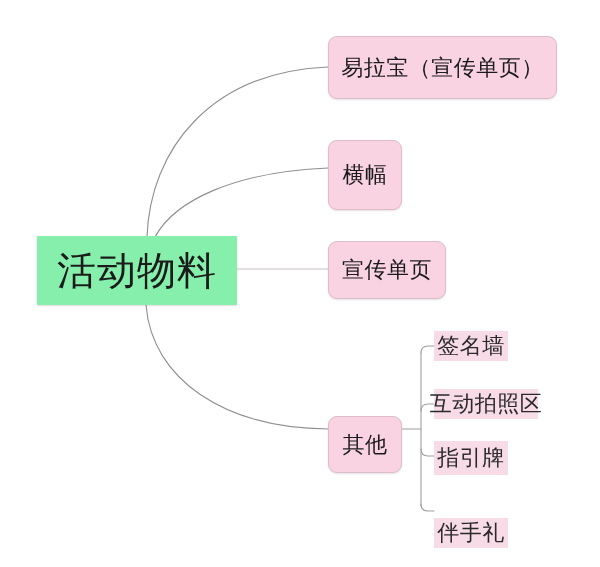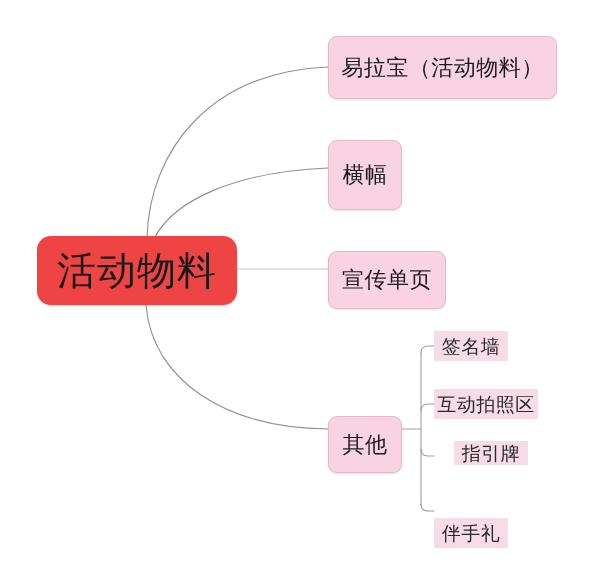--- a/index.html
+++ b/index.html
@@ -42,51 +42,51 @@
     white-space: nowrap;
     line-height: 1;
   }
 
   
   .node-root {
     left: 37px;
     top: 236px;
     width: 200px;
     height: 69px;
-    background: #ef4444;
-    border-radius: 14px;
+    background: #86efac;
+    border-radius: 1px;
     font-size: 39px;
     letter-spacing: 1px;
     box-shadow: 0 1px 2px rgba(120,90,105,0.22);
   }
 
   
   .node-branch {
     background: #f9d3e2;
     border: 1px solid #ddbccb;
     border-radius: 9px;
     font-size: 22px;
     letter-spacing: 0.5px;
     box-shadow: 0 1px 2px rgba(130,100,115,0.20);
   }
   .node-b0 { left: 328px; top: 36px;  width: 229px; height: 63px; }
   .node-b1 { left: 328px; top: 140px; width: 74px;  height: 70px; }
-  .node-b2 { left: 328px; top: 251px; width: 118px; height: 58px; }
+  .node-b2 { left: 328px; top: 241px; width: 118px; height: 58px; }
   .node-b3 { left: 328px; top: 416px; width: 74px;  height: 57px; }
 
   
   .node-leaf {
     background: #f7dbe6;
-    font-size: 19px;
+    font-size: 22px;
     letter-spacing: 0.5px;
     color: #2a2a2a;
   }
   .node-l0 { left: 434px; top: 331px; width: 74px;  height: 30px; }
   .node-l1 { left: 434px; top: 389px; width: 104px; height: 30px; }
-  .node-l2 { left: 454px; top: 441px; width: 74px;  height: 24px; }
+  .node-l2 { left: 434px; top: 441px; width: 74px;  height: 34px; }
   .node-l3 { left: 434px; top: 496px; width: 74px;  height: 30px; margin-top: 22px; }
 </style>
 </head>
 <body>
 
 <div id="mindmap">
 
   <svg class="connectors" viewBox="0 0 600 567" width="600" height="567" xmlns="http://www.w3.org/2000/svg">
     <g fill="none" stroke="#9a9a9a" stroke-width="1.1" stroke-linecap="round">
 
@@ -102,21 +102,21 @@
       <path d="M 421 353 L 421 506" stroke="#9e9e9e"></path>
       <path d="M 421 353 Q 421 346, 428 346 L 434 346" stroke="#9e9e9e"></path>
       <path d="M 421 411 Q 421 404, 428 404 L 434 404" stroke="#9e9e9e"></path>
       <path d="M 421 449 Q 421 456, 428 456 L 434 456" stroke="#9e9e9e"></path>
       <path d="M 421 504 Q 421 511, 428 511 L 434 511" stroke="#9e9e9e"></path>
     </g>
   </svg>
 
   <div class="node node-root">活动物料</div>
 
-  <div class="node node-branch node-b0">易拉宝（活动物料）</div>
+  <div class="node node-branch node-b0">易拉宝（宣传单页）</div>
 
   <div class="node node-branch node-b1">横幅</div>
 
   <div class="node node-branch node-b2">宣传单页</div>
 
   <div class="node node-branch node-b3">其他</div>
 
   <div class="node node-leaf node-l0">签名墙</div>
 
   <div class="node node-leaf node-l1">互动拍照区</div>

